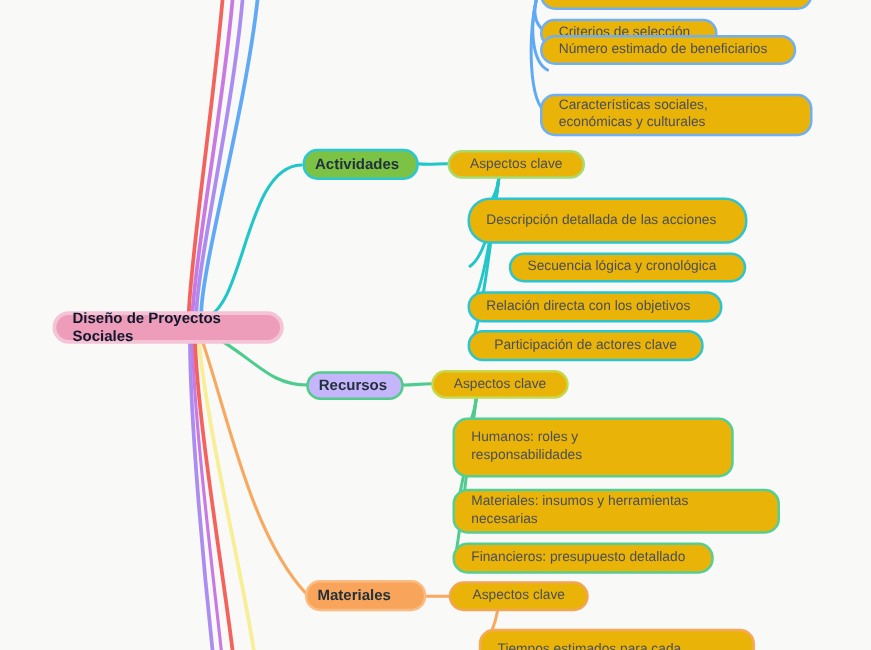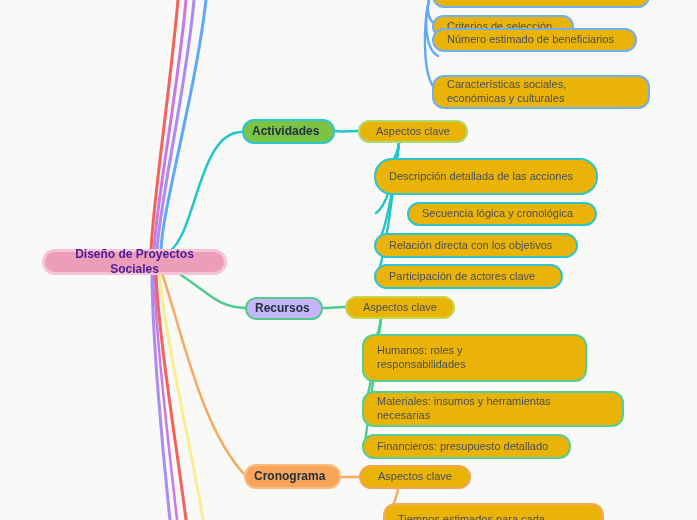--- a/index.html
+++ b/index.html
@@ -30,22 +30,22 @@
   .b-orange{border-color:#f5a95d;}
   .b-lime-light{border-color:#a9da70;}
   .b-lime{border-color:#c6d94c;}
   .b-orange2{border-color:#f2a653;}
   
   .actividades{background:#7bc245;border-color:#2bc8d3;}
   .recursos{background:#c4b5fd;border-color:#52cb8b;}
   .cronograma{background:#f8a45b;border-color:#fbbc81;}
   .central{
     background:#ed9dba;border:3px solid #f4c4d6;border-radius:14px;
-    font-weight:bold;font-size:12px;color:#4c1d95;
-    justify-content:center;text-align:center;
+    font-weight:bold;font-size:12px;color:#0f172a;
+    justify-content:center;text-align:left;
   }
   
   .w190 .t{max-width:190px;}
   .w160 .t{max-width:160px;}
   .w185 .t{max-width:185px;}
   .w175 .t{max-width:175px;}
 </style>
 </head>
 <body>
 
@@ -109,41 +109,41 @@
 </div>
 <div class="node b-teal w185" style="left:374px;top:158px;width:224px;height:37px;">
   <span class="t">Descripción detallada de las acciones</span>
 </div>
 <div class="node b-teal" style="left:374px;top:202px;width:190px;height:24px;margin-left:33px;">
   <span class="t">Secuencia lógica y cronológica</span>
 </div>
 <div class="node b-teal" style="left:374px;top:233px;width:204px;height:25px;text-align:center;">
   <span class="t">Relación directa con los objetivos</span>
 </div>
-<div class="node b-teal" style="left:374px;top:264px;width:189px;height:25px;">
+<div class="node b-teal" style="left:374px;top:264px;width:189px;height:25px;justify-content:center;">
   <span class="t">Participación de actores clave</span>
 </div>
 
 <div class="node branch recursos" style="left:245px;top:297px;width:78px;height:23px;">
   <span class="t">Recursos</span>
 </div>
 <div class="node centered b-lime" style="left:345px;top:296px;width:110px;height:23px;">
   <span class="t">Aspectos clave</span>
 </div>
 <div class="node b-green w160" style="left:362px;top:334px;width:225px;height:48px;">
   <span class="t">Humanos: roles y responsabilidades</span>
 </div>
 <div class="node b-green w190" style="left:362px;top:391px;width:262px;height:36px;">
   <span class="t">Materiales: insumos y herramientas necesarias</span>
 </div>
 <div class="node b-green" style="left:362px;top:434px;width:209px;height:25px;">
   <span class="t">Financieros: presupuesto detallado</span>
 </div>
 
 <div class="node branch cronograma" style="left:244px;top:464px;width:97px;height:25px;">
-  <span class="t">Cronograma</span>
+  <span class="t">Materiales</span>
 </div>
 <div class="node centered b-orange2" style="left:359px;top:465px;width:112px;height:24px;">
   <span class="t">Aspectos clave</span>
 </div>
 <div class="node b-orange" style="left:383px;top:503px;width:221px;height:40px;align-items:flex-start;padding-top:8px;">
   <span class="t">Tiempos estimados para cada</span>
 </div>
 
 </body></html>

